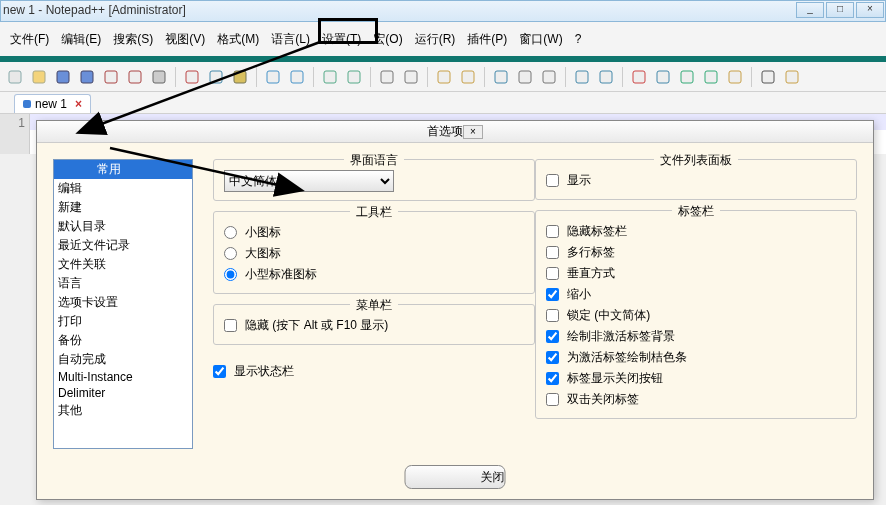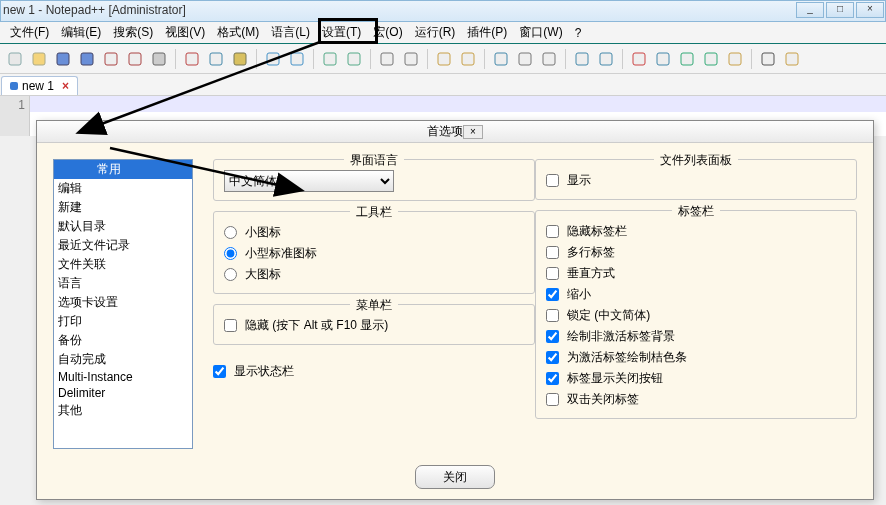--- a/index.html
+++ b/index.html
@@ -1,44 +1,44 @@
 <!DOCTYPE html>
 <html><head>
 <meta charset="utf-8">
 <style>
 * { box-sizing: border-box; margin: 0; padding: 0; font-family: "Microsoft YaHei", Tahoma, sans-serif; font-size: 12px; }
 body { background: #f0f0f0; width: 886px; height: 505px; position: relative; overflow: hidden; }
 .titlebar { background: linear-gradient(#eaf3fb,#d7e8f7); border: 1px solid #8cb7d8; height: 22px; padding: 2px 2px; color: #333; }
-.menubar { background: #f4f4f4; border-bottom: 1px solid #0f766e; height: 22px; display: flex; align-items: center; padding: 0 4px; }
+.menubar { background: #f4f4f4; border-bottom: 6px solid #0f766e; height: 40px; display: flex; align-items: center; padding: 0 4px; }
 .menu-item { padding: 2px 6px; cursor: default; }
 .toolbar { background: #f4f4f4; border-bottom: 1px solid #d0d0d0; height: 30px; display: flex; align-items: center; padding: 0 4px; gap: 2px; }
 .tb-btn { width: 22px; height: 22px; display: flex; align-items: center; justify-content: center; border: 1px solid transparent; border-radius: 2px; }
 .tb-sep { width: 1px; height: 20px; background: #ccc; margin: 0 3px; }
-.tabbar { background: #f4f4f4; height: 22px; border-bottom: 1px solid #d0d0d0; display: flex; align-items: flex-end; padding-left: 1px; }
+.tabbar { background: #f4f4f4; height: 22px; border-bottom: 1px solid #d0d0d0; display: flex; align-items: flex-end; padding-left: 14px; }
 .tab { background: #fff; border: 1px solid #b0c4de; border-bottom: none; padding: 2px 8px; border-radius: 3px 3px 0 0; display: flex; align-items: center; gap: 4px; }
 .tab-dot { width: 8px; height: 8px; background: #3b7cd4; border-radius: 2px; }
 .tab-close { color: #c33; font-weight: bold; margin-left: 4px; }
 .editor { background: #fff; height: 40px; position: relative; }
 .gutter { position: absolute; left: 0; top: 0; width: 30px; height: 100%; background: #e4e4e4; border-right: 1px solid #ccc; text-align: right; padding: 2px 4px; color: #777; }
 .caret-line { position: absolute; left: 30px; right: 0; top: 0; height: 16px; background: #e8e8ff; }
 .dialog { position: absolute; left: 36px; top: 120px; width: 838px; height: 380px; background: #fdf8ea; border: 1px solid #888; box-shadow: 2px 2px 8px rgba(0,0,0,0.2); }
 .dialog-title { height: 22px; background: linear-gradient(#fdfdfd,#eaeaea); border-bottom: 1px solid #ccc; padding: 3px 8px; display: flex; justify-content: center; align-items: center; }
 .dlg-close { border: 1px solid #aaa; width: 20px; height: 14px; text-align: center; line-height: 12px; background: #eee; font-size: 10px; }
 .dialog-body { display: flex; padding: 16px; gap: 20px; height: calc(100% - 22px); position: relative; }
 .cat-list { width: 140px; border: 1px solid #7a9ac0; background: #fff; height: 290px; overflow: hidden; }
 .cat-item { padding: 1px 4px; cursor: default; }
 .cat-item.selected { background: #2874d8; color: #fff; padding-left: 43px; }
 .cols { flex: 1; display: flex; }
 .col { flex: 1; display: flex; flex-direction: column; gap: 10px; }
 .group { border: 1px solid #c8c8c8; border-radius: 3px; padding: 10px 10px 8px 10px; position: relative; }
 .group-title { position: absolute; top: -8px; left: 50%; transform: translateX(-50%); background: #fdf8ea; padding: 0 6px; white-space: nowrap; }
 .row { display: flex; align-items: center; gap: 4px; padding: 2px 0; }
 select { width: 170px; height: 22px; border: 1px solid #888; background: linear-gradient(#fff,#e4e4e4); }
 input[type=checkbox], input[type=radio] { margin-right: 4px; }
-.close-btn { position: absolute; bottom: 10px; left: 50%; transform: translateX(-50%); width: 80px; height: 24px; border: 1px solid #888; background: linear-gradient(#fdfdfd,#e4e4e4); border-radius: 7px; }
+.close-btn { position: absolute; bottom: 10px; left: 50%; transform: translateX(-50%); width: 101px; height: 24px; border: 1px solid #888; background: linear-gradient(#fdfdfd,#e4e4e4); border-radius: 7px; text-align: right; }
 .annot-box { position: absolute; border: 3px solid #000; pointer-events: none; }
 .arrow-svg { position: absolute; left: 0; top: 0; pointer-events: none; }
 .win-btns { position: absolute; right: 2px; top: 2px; display: flex; gap: 2px; }
 .win-btn { width: 28px; height: 16px; border: 1px solid #8cb7d8; background: linear-gradient(#eaf3fb,#cfe3f4); text-align: center; line-height: 12px; font-size: 10px; }
 </style>
 </head>
 <body>
 
 <div class="titlebar">
   <span>new  1 - Notepad++ [Administrator]</span>
@@ -272,26 +272,26 @@
             <option>中文简体</option>
           </select>
         </div>
         <div class="group">
           <span class="group-title">工具栏</span>
           <div class="row">
               <input type="radio" name="tb" style="">
               <span>小图标</span>
             </div>
           <div class="row">
+              <input type="radio" name="tb" style="">
+              <span>大图标</span>
+            </div>
+          <div class="row">
               <input type="radio" name="tb" checked="" style="">
               <span>小型标准图标</span>
-            </div>
-          <div class="row">
-              <input type="radio" name="tb" style="">
-              <span>大图标</span>
             </div>
         </div>
         <div class="group">
           <span class="group-title">菜单栏</span>
           <div class="row">
               <input type="checkbox" style="">
               <span>隐藏 (按下 Alt 或 F10 显示)</span>
             </div>
         </div>
         <div class="row" style="margin-top:6px">

